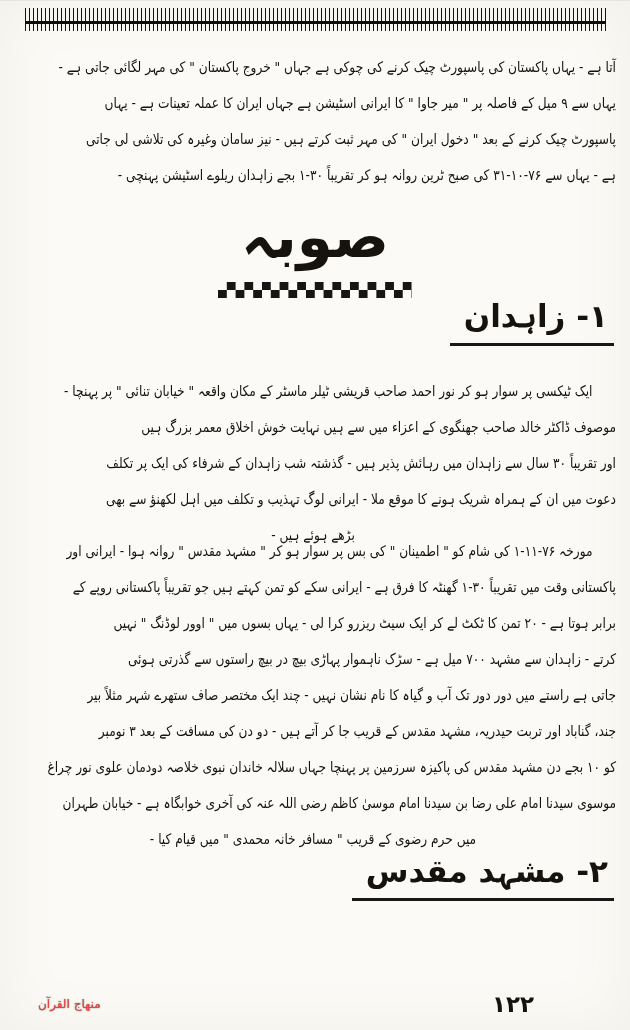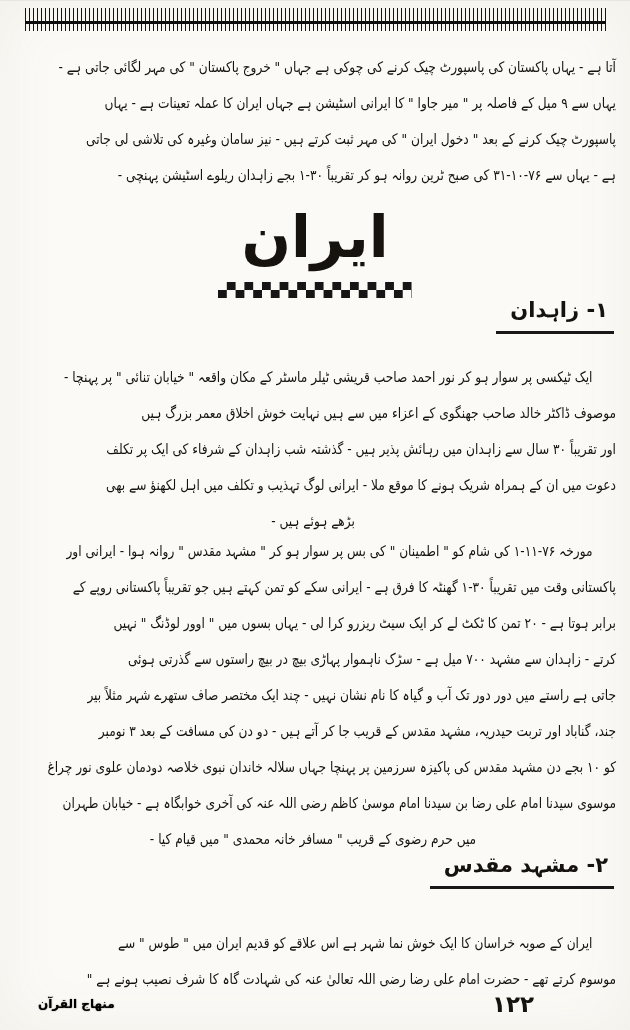--- a/index.html
+++ b/index.html
@@ -35,35 +35,35 @@
   .centerline{text-align:center;transform-origin:50% 50%;}
   .title{
     position:absolute;top:192px;left:0;width:100%;height:88px;line-height:88px;
     text-align:center;font-size:58px;font-weight:bold;
   }
   .ornament{
     position:absolute;top:281px;left:218px;width:194px;height:16px;
     background:conic-gradient(#161616 0 25%,rgba(0,0,0,0) 0 50%,#161616 0 75%,rgba(0,0,0,0) 0);
     background-size:17.6px 16px;
   }
-  .heading{position:absolute;right:16px;font-size:21px;font-weight:bold;}
+  .heading{position:absolute;right:16px;font-size:31px;font-weight:bold;}
   .heading .hd{
     display:inline-block;
     padding:0 6px 9px 14px;
     border-bottom:3px solid #181818;
   }
   #h1{top:297px;}
   #h2{top:852px;text-decoration:underline;}
   #para1{top:48px;}
-  #para2{top:358px;}
+  #para2{top:372px;}
   #para3{top:532px;}
   #para4{top:924px;}
   .stamp{
     position:absolute;top:996px;left:38px;
-    font-size:12px;font-weight:bold;color:#000000;
+    font-size:12px;font-weight:normal;color:#ef4444;
     text-shadow:0 0 1.2px #4a443c;
   }
   .pagenum{
     position:absolute;top:990px;left:492px;
     font-size:23px;font-weight:bold;
   }
 </style>
 </head>
 <body>
 
@@ -71,21 +71,21 @@
 
   <div class="band"></div>
 
   <div class="para" id="para1">
     <div class="pline">آتا ہے - یہاں پاکستان کی پاسپورٹ چیک کرنے کی چوکی ہے جہاں " خروج پاکستان " کی مہر لگائی جاتی ہے -</div>
     <div class="pline">یہاں سے ۹ میل کے فاصلہ پر " میر جاوا " کا ایرانی اسٹیشن ہے جہاں ایران کا عملہ تعینات ہے - یہاں</div>
     <div class="pline">پاسپورٹ چیک کرنے کے بعد " دخول ایران " کی مہر ثبت کرتے ہیں - نیز سامان وغیرہ کی تلاشی لی جاتی</div>
     <div class="pline">ہے - یہاں سے ⁦۳۱-۱۰-۷۶⁩ کی صبح ٹرین روانہ ہو کر تقریباً ⁦۱-۳۰⁩ بجے زاہدان ریلوے اسٹیشن پہنچی -</div>
   </div>
 
-  <div class="title">ایران</div>
+  <div class="title">صوبہ</div>
 
   <div class="ornament"></div>
 
   <div class="heading" id="h1">
     <span class="hd">۱- زاہدان</span>
   </div>
 
   <div class="para" id="para2">
     <div class="pline indent">ایک ٹیکسی پر سوار ہو کر نور احمد صاحب قریشی ٹیلر ماسٹر کے مکان واقعہ " خیابان تنائی " پر پہنچا -</div>
     <div class="pline">موصوف ڈاکٹر خالد صاحب جھنگوی کے اعزاء میں سے ہیں نہایت خوش اخلاق معمر بزرگ ہیں</div>
@@ -103,22 +103,18 @@
     <div class="pline">جند، گناباد اور تربت حیدریہ، مشہد مقدس کے قریب جا کر آتے ہیں - دو دن کی مسافت کے بعد ۳ نومبر</div>
     <div class="pline">کو ۱۰ بجے دن مشہد مقدس کی پاکیزہ سرزمین پر پہنچا جہاں سلالہ خاندان نبوی خلاصہ دودمان علوی نور چراغ</div>
     <div class="pline">موسوی سیدنا امام علی رضا بن سیدنا امام موسیٰ کاظم رضی اللہ عنہ کی آخری خوابگاہ ہے - خیابان طہران</div>
     <div class="pline centerline">میں حرم رضوی کے قریب " مسافر خانہ محمدی " میں قیام کیا -</div>
   </div>
 
   <div class="heading" id="h2">
     <span class="hd">۲- مشہد مقدس</span>
   </div>
 
-  <div class="para" id="para4">
-    <div class="pline indent">ایران کے صوبہ خراسان کا ایک خوش نما شہر ہے اس علاقے کو قدیم ایران میں " طوس " سے</div>
-    <div class="pline">موسوم کرتے تھے - حضرت امام علی رضا رضی اللہ تعالیٰ عنہ کی شہادت گاہ کا شرف نصیب ہونے ہے "</div>
-  </div>
 
   <div class="stamp">منهاج القرآن</div>
 
   <div class="pagenum">۱۲۲</div>
 
 </div>
 
 </body></html>

